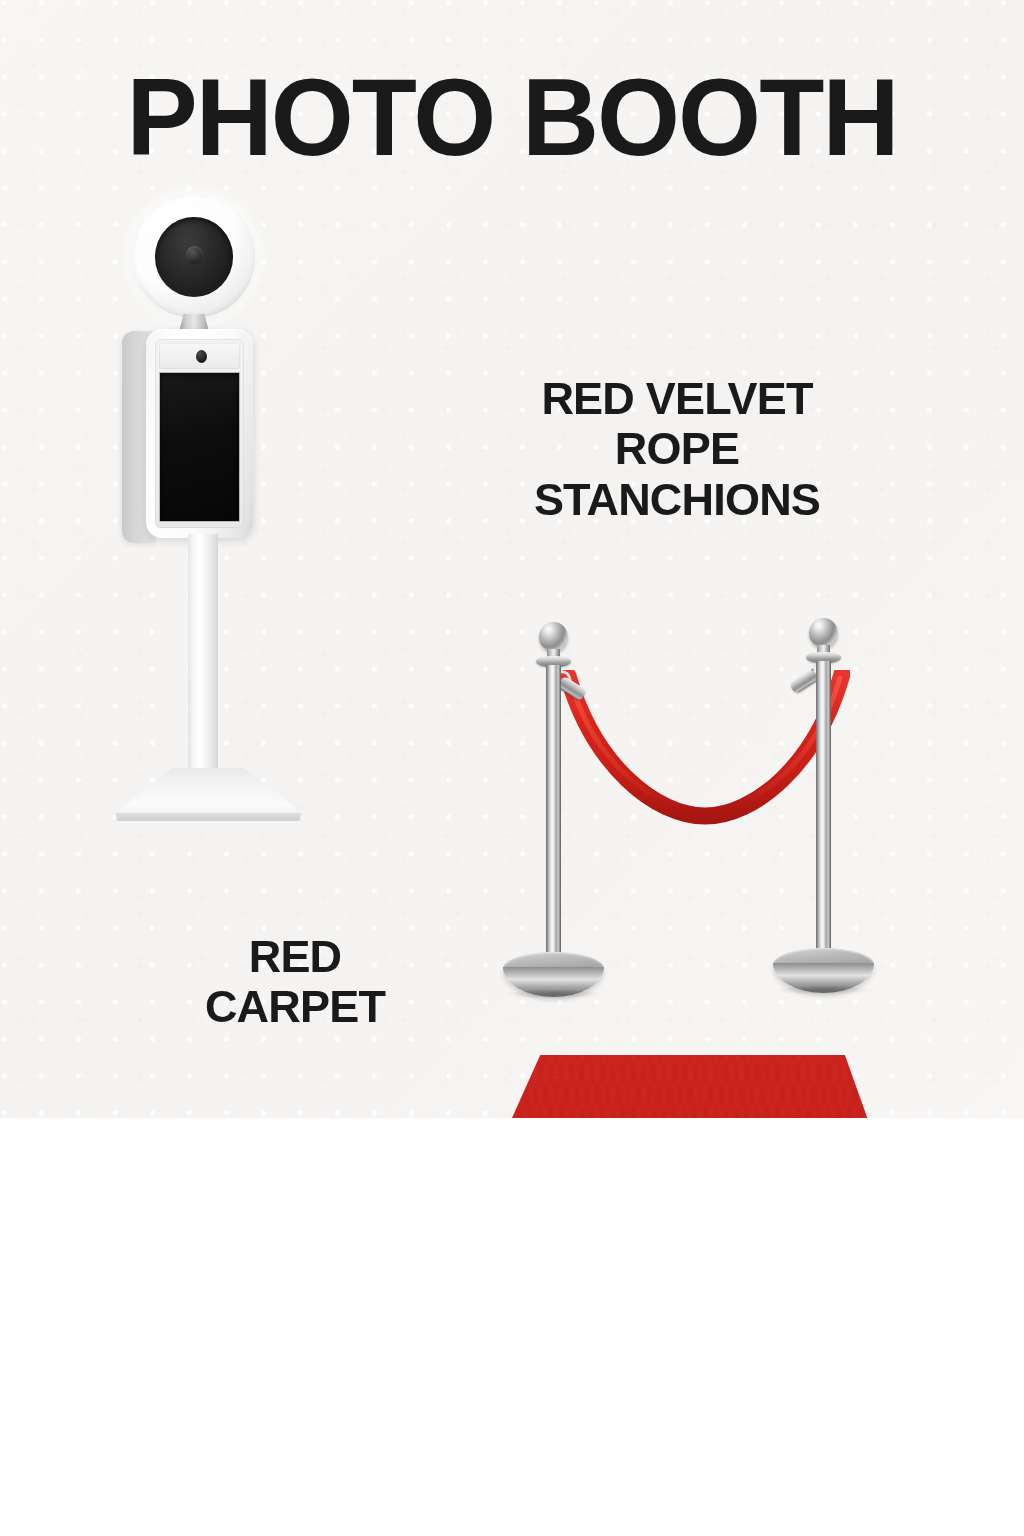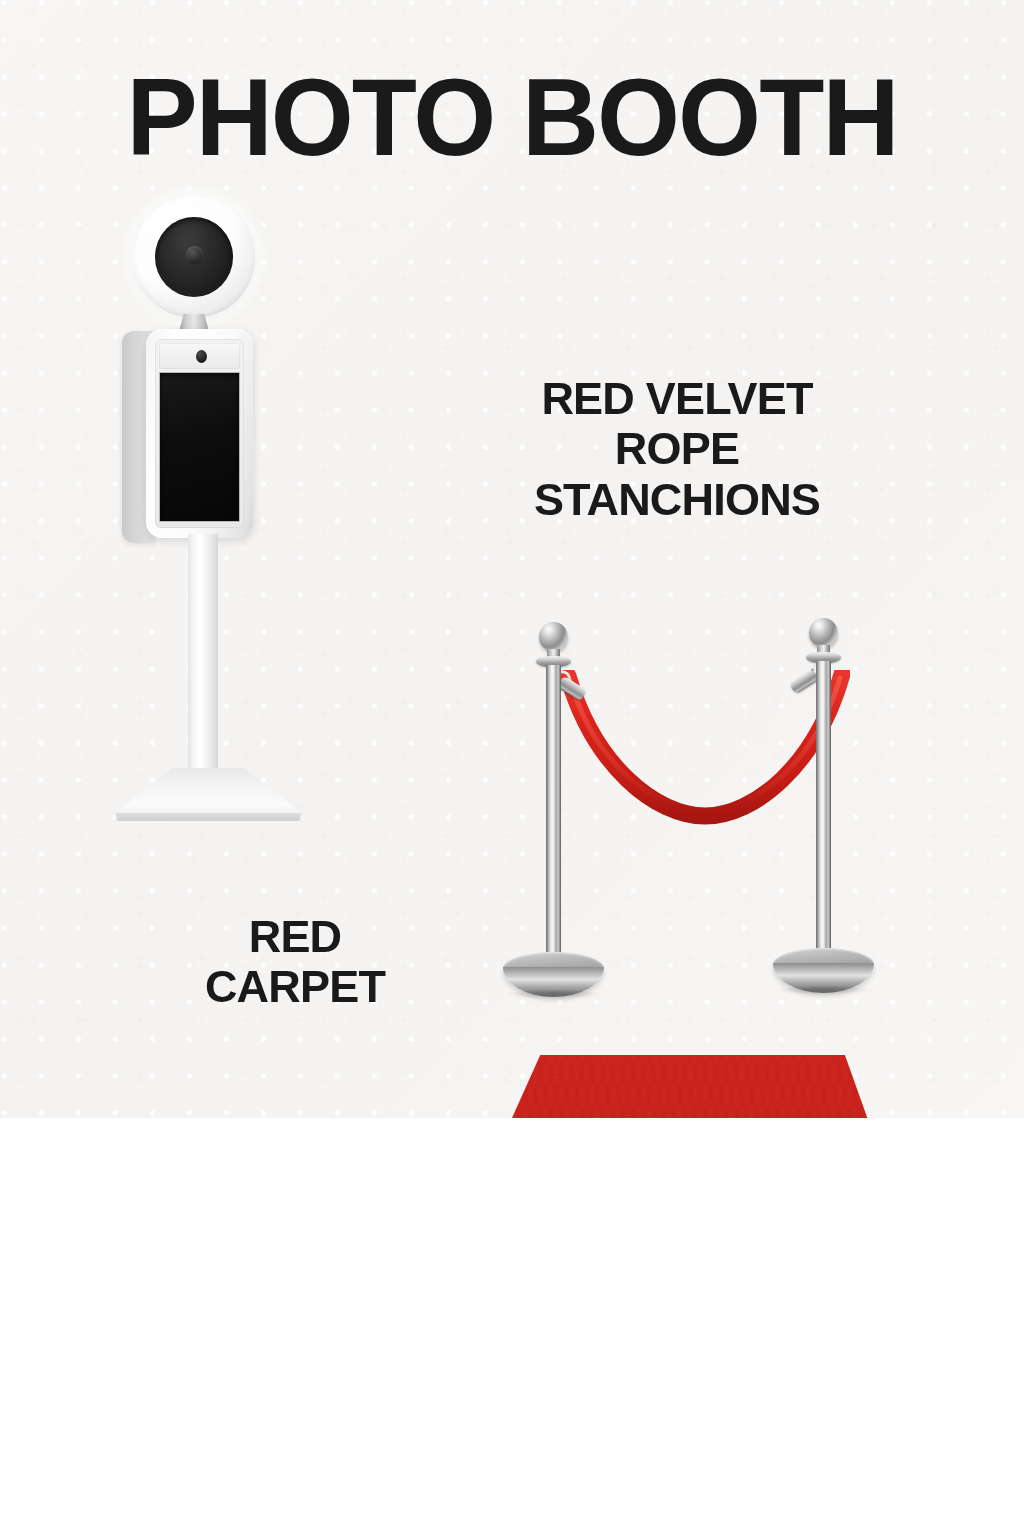--- a/index.html
+++ b/index.html
@@ -47,21 +47,21 @@
     transform: scaleX(0.97);
   }
   #rope-label {
     left: 437px; top: 358px; width: 480px;
     font-size: 45px;
     line-height: 1.12;
     letter-spacing: -0.8px;
     margin-top: 16px;
   }
   #carpet-label {
-    left: 85px; top: 912px; width: 420px;
+    left: 85px; top: 932px; width: 420px;
     font-size: 45px;
     line-height: 1.12;
     letter-spacing: -0.8px;
   }
 
   
   #photo-booth {
     position: absolute;
     left: 104px;
     top: 196px;

